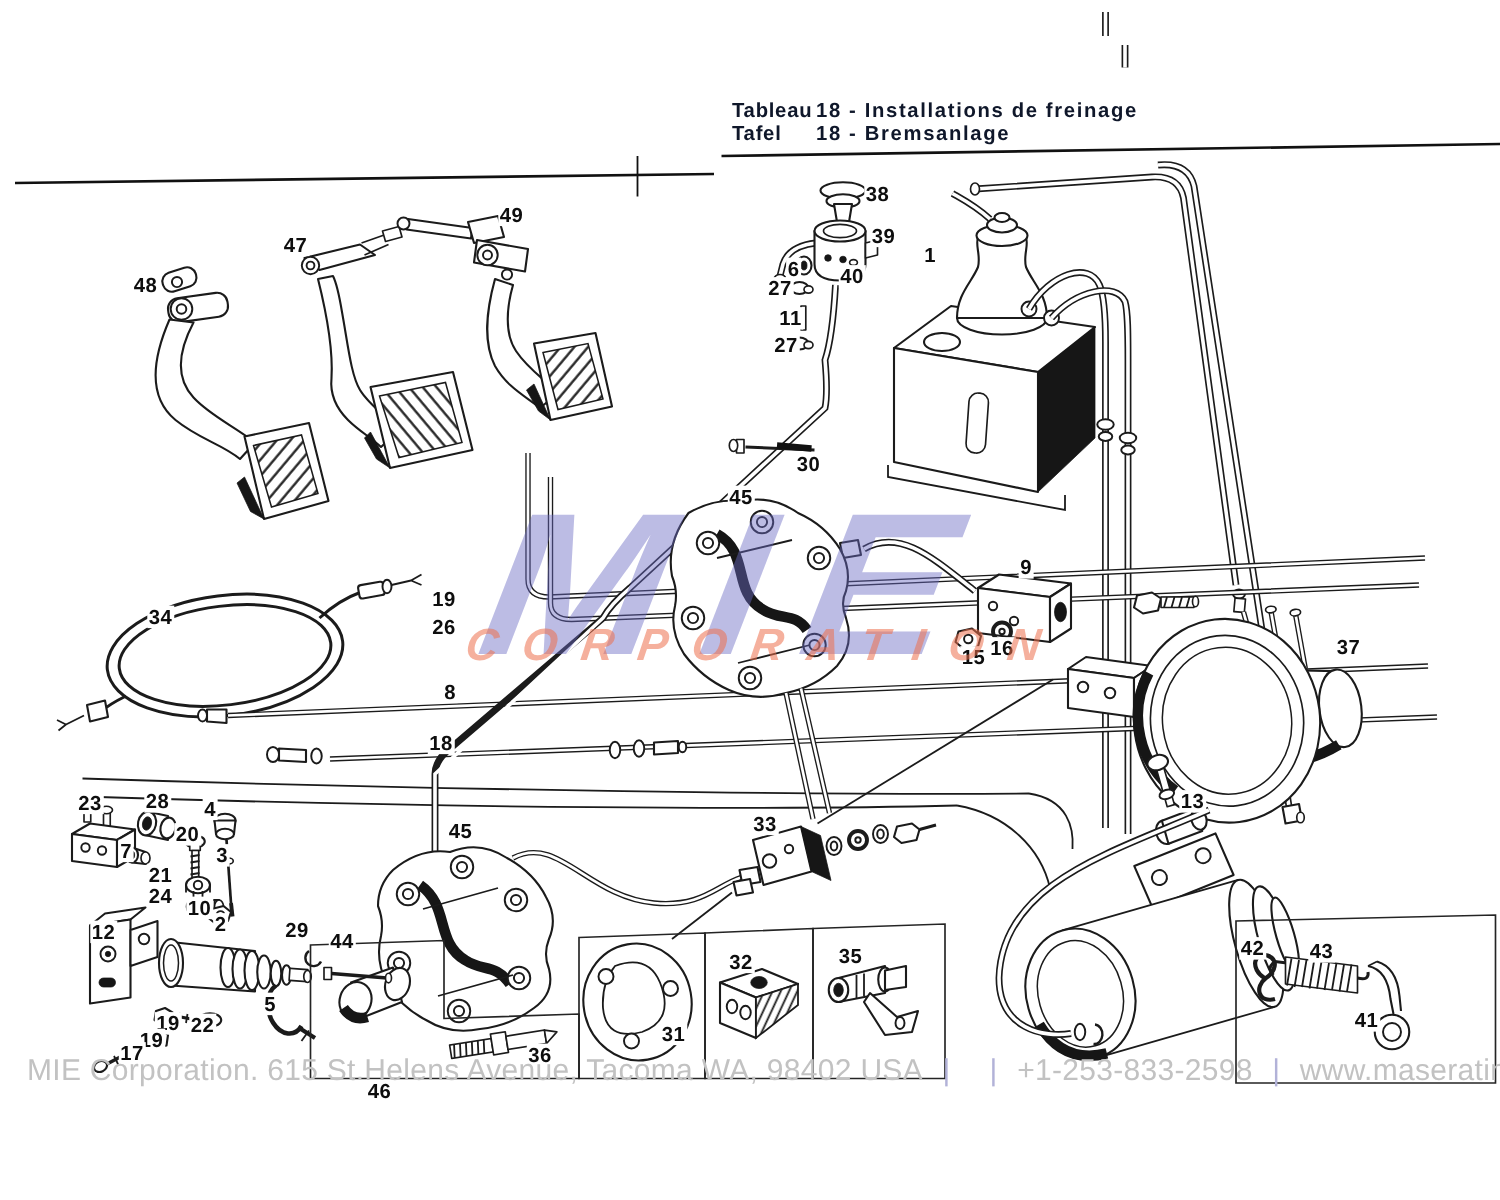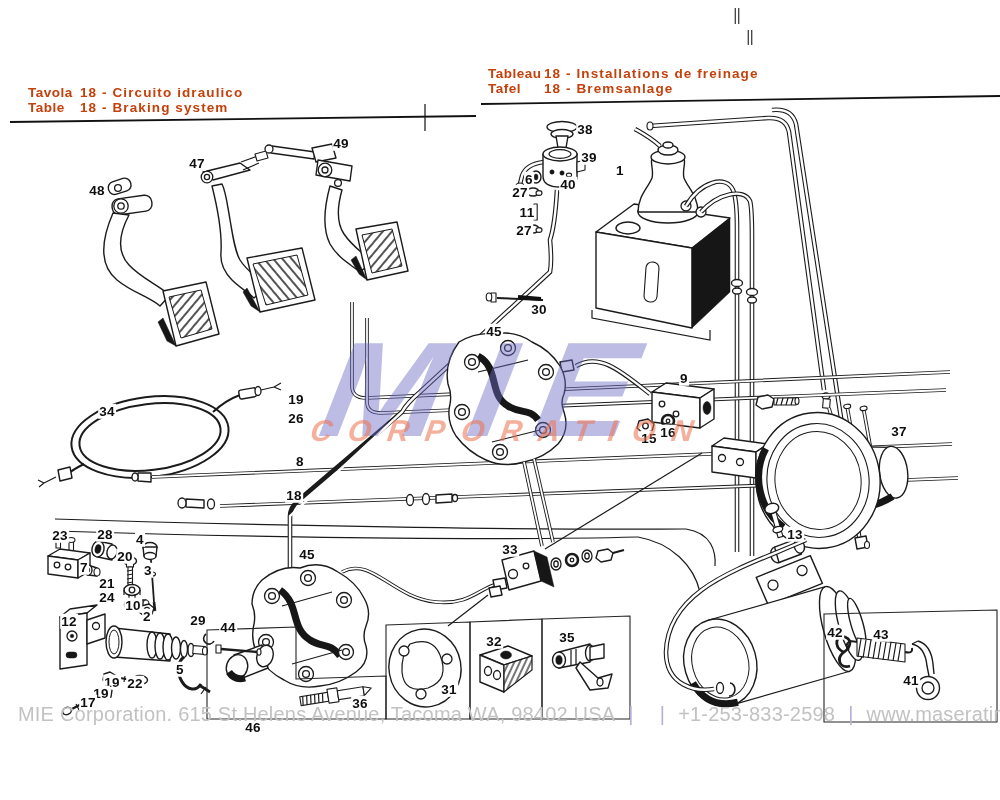--- a/index.html
+++ b/index.html
@@ -13,21 +13,21 @@
   .ln{fill:none;stroke:#1b1b1b;stroke-width:1.2;}
   .ln2{fill:none;stroke:#1b1b1b;stroke-width:2;}
   .po{fill:none;stroke:#1b1b1b;stroke-width:4.6;}
   .pi{fill:none;stroke:#fff;stroke-width:2.4;}
   .pm{fill:none;stroke:#1b1b1b;stroke-width:3.6;}
   .pn{fill:none;stroke:#fff;stroke-width:1.8;}
   .bx{fill:none;stroke:#242424;stroke-width:1.1;}
   .rg{fill:#fff;stroke:#1b1b1b;stroke-width:1.3;}
   .bd{fill:none;stroke:#161616;stroke-width:7;}
   
-  .hdr{position:absolute;z-index:5;color:#c2410c;font-weight:bold;font-size:13.5px;line-height:15px;}
+  .hdr{position:absolute;z-index:5;color:#0f172a;font-weight:bold;font-size:13.5px;line-height:15px;}
   .hdr .row{display:flex;}
   .hdr .lbl{flex:0 0 52px;letter-spacing:.5px;}
   .hdr .val{letter-spacing:1.1px;white-space:nowrap;}
   
   #part-labels{position:absolute;inset:0;z-index:3;}
   .part-label{position:absolute;transform:translate(-50%,-55%);
       font:bold 13.5px "Liberation Sans",sans-serif;color:#0e0e0e;
       background:#fff;padding:0 1px;letter-spacing:.3px;}
   
   .wm1{position:absolute;left:258px;top:322px;width:470px;z-index:4;text-align:center;
@@ -562,30 +562,20 @@
   </g>
   <g>
     <path d="M912,644 C922,646 926,656 927,666 L929,676" fill="none" stroke="#1b1b1b" stroke-width="1.4"></path>
     <path d="M918,641 C928,644 932,654 933,664 L934,674" fill="none" stroke="#1b1b1b" stroke-width="1.4"></path>
     <circle cx="928" cy="688" r="11.5" class="sh"></circle>
     <circle cx="928" cy="688" r="6" class="rg"></circle>
     <path d="M912,644 L918,641" class="ln"></path>
   </g>
 </svg>
 
-  <div class="hdr" style="left:28px;top:85px;">
-    <div class="row">
-      <span class="lbl">Tavola</span>
-      <span class="val">18 - Circuito idraulico</span>
-    </div>
-    <div class="row">
-      <span class="lbl">Table</span>
-      <span class="val">18 - Braking system</span>
-    </div>
-  </div>
   <div class="hdr" style="left:488px;top:66px;">
     <div class="row">
       <span class="lbl" style="flex-basis:56px">Tableau</span>
       <span class="val">18 - Installations de freinage</span>
     </div>
     <div class="row">
       <span class="lbl" style="flex-basis:56px">Tafel</span>
       <span class="val">18 - Bremsanlage</span>
     </div>
   </div>

